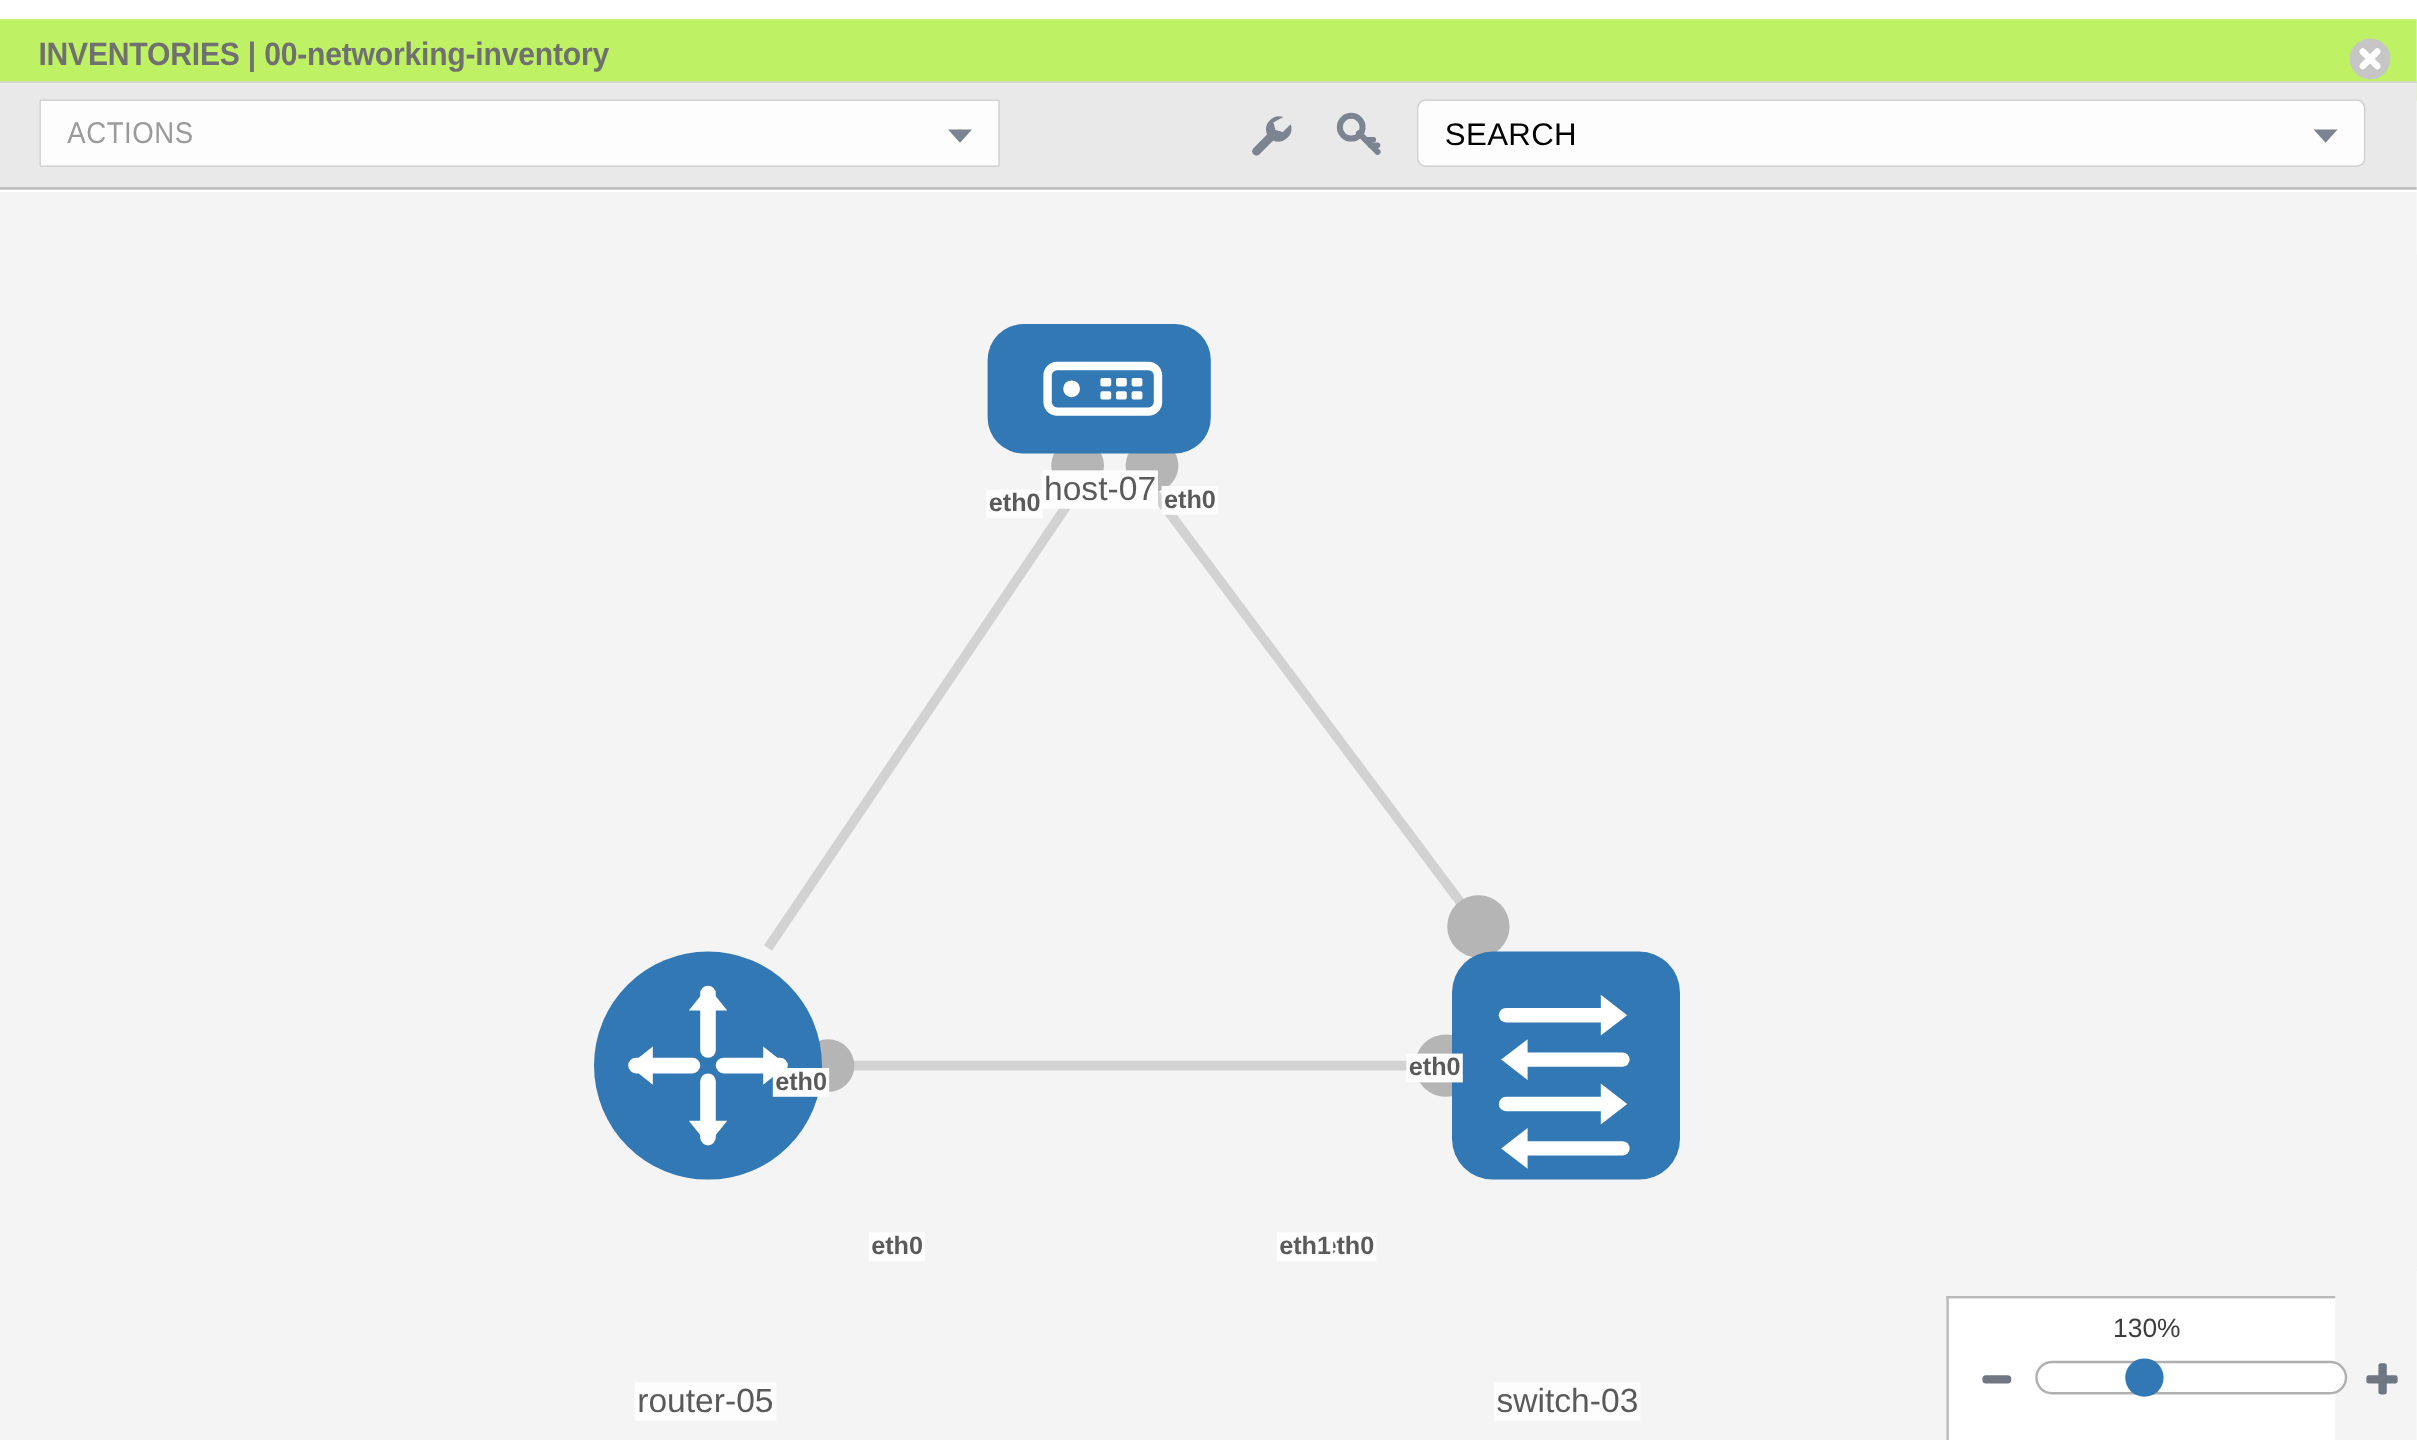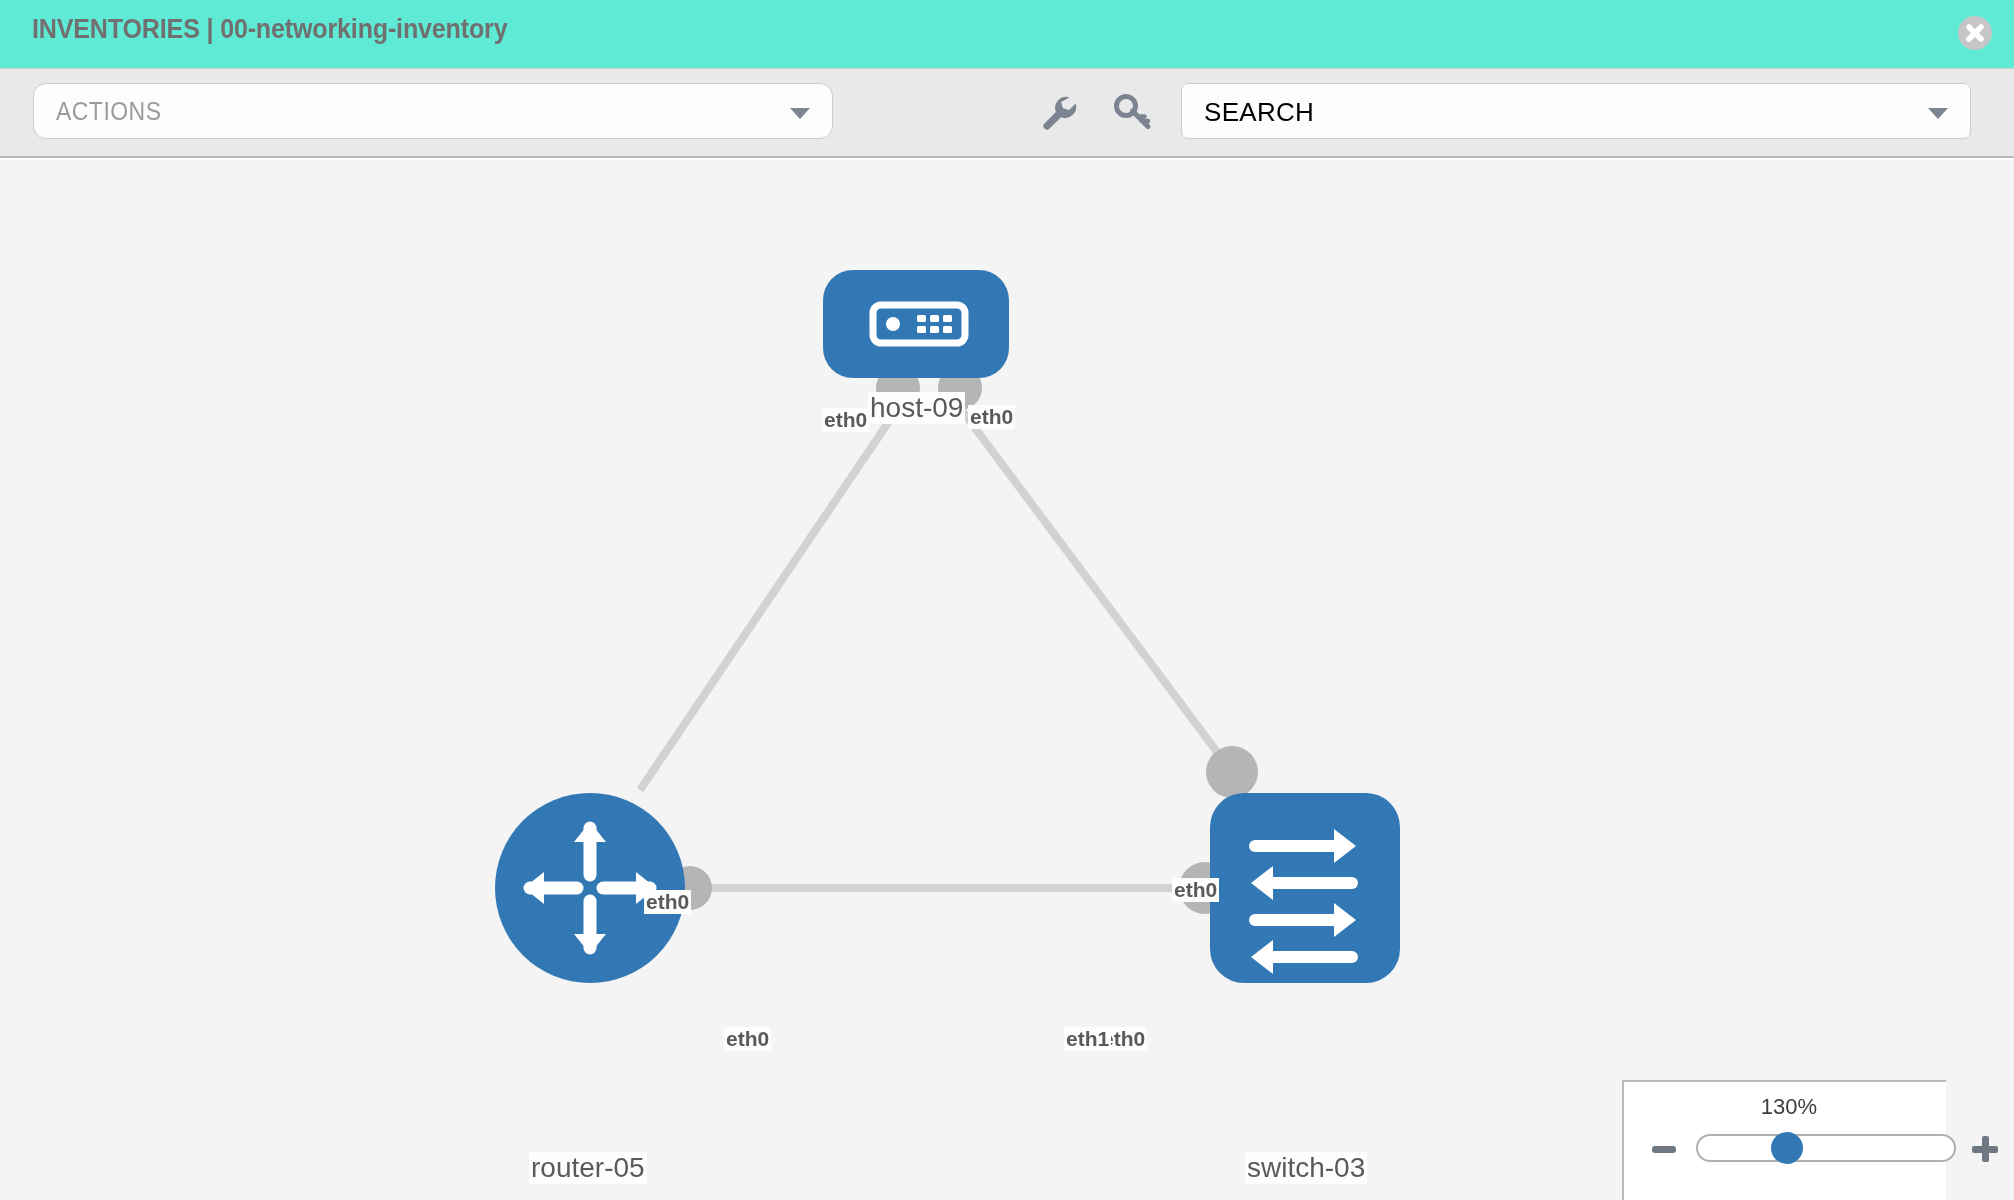--- a/index.html
+++ b/index.html
@@ -15,23 +15,23 @@
   #app {
     position: relative;
     width: 2014px;
     height: 1200px;
     background: #ffffff;
   }
 
   
   .header {
     position: absolute;
-    left: 0; top: 0;
+    left: 0; top: 16px;
     width: 2014px; height: 68px;
-    background: #5eead4;
+    background: #bef264;
   }
   .header-title {
     position: absolute;
     left: 32px; top: 14px;
     font-size: 27px;
     font-weight: bold;
     color: #707070;
     letter-spacing: -0.2px;
     font-family: "Liberation Sans Narrow", "Liberation Sans", sans-serif;
     transform: scaleX(0.93);
@@ -56,21 +56,21 @@
     background: #e9e9e9;
     border-top: 1px solid #cfcfcf;
     border-bottom: 2px solid #b9b9b9;
   }
   .actions-select {
     position: absolute;
     left: 33px; top: 14px;
     width: 800px; height: 56px;
     background: #fdfdfd;
     border: 1px solid #cccccc;
-    border-radius: 13px;
+    border-radius: 1px;
     cursor: pointer;
   }
   .actions-label {
     position: absolute;
     left: 22px; top: 13px;
     font-size: 25px;
     color: #9b9b9b;
     font-family: "Liberation Sans Narrow", "Liberation Sans", sans-serif;
     transform: scaleX(0.92);
     transform-origin: left center;
@@ -307,21 +307,21 @@
           <path d="M1356 686 l-22 -17 l0 34 z"></path>
           <path d="M1251 723 l22 -17 l0 34 z"></path>
           <path d="M1356 760 l-22 -17 l0 34 z"></path>
           <path d="M1251 797 l22 -17 l0 34 z"></path>
         </g>
       </g>
     </svg>
 
     <div class="iface-label" style="left:822px; top:248px;">eth0</div>
 
-    <div class="node-label" style="left:868px; top:232px;">host-09</div>
+    <div class="node-label" style="left:868px; top:232px;">host-07</div>
 
     <div class="iface-label" style="left:968px; top:245px;">eth0</div>
 
     <div class="iface-label" style="left:644px; top:730px;">eth0</div>
 
     <div class="iface-label" style="left:1172px; top:718px;">eth0</div>
 
     <div class="iface-label" style="left:724px; top:867px;">eth0</div>
 
     <div class="iface-label" style="left:1100px; top:867px;">eth0</div>

